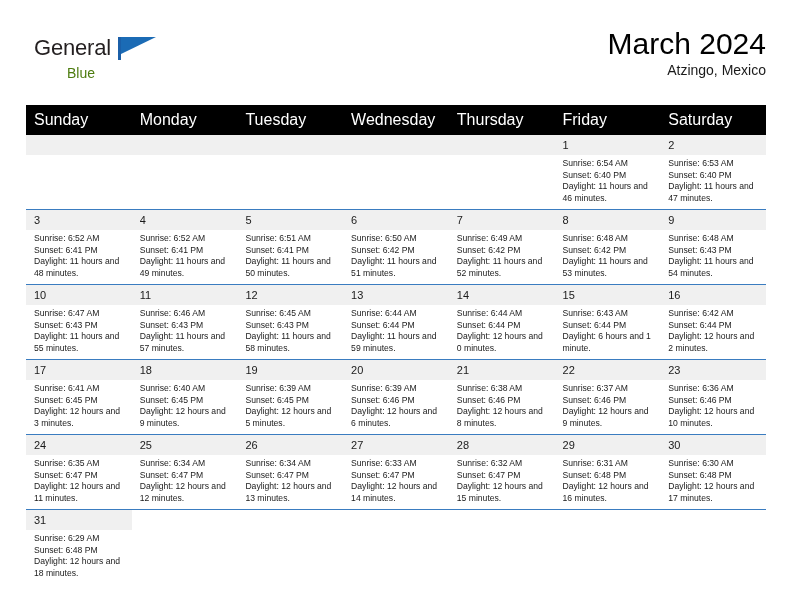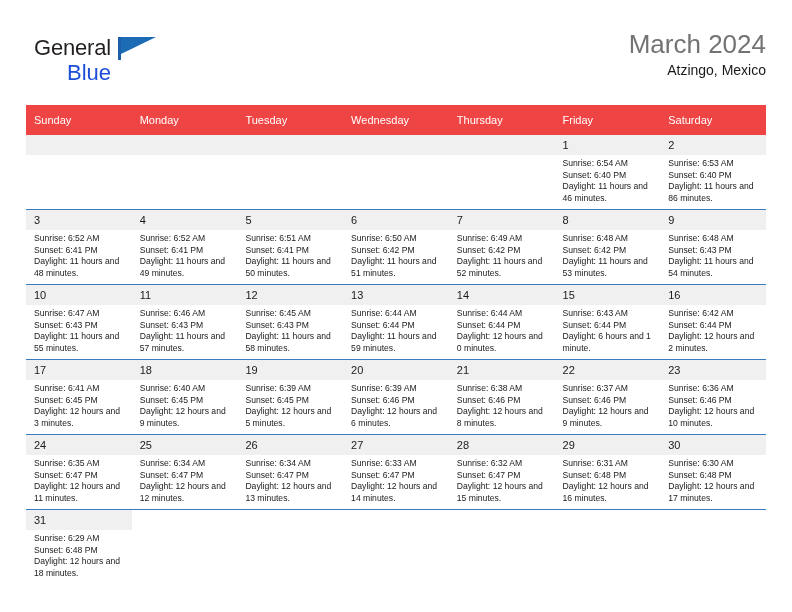--- a/index.html
+++ b/index.html
@@ -64,58 +64,58 @@
   .brand-flag .sail {
     position: absolute;
     left: 3px;
     top: 0;
     width: 0;
     height: 0;
     border-top: 17px solid #1b6bb5;
     border-right: 35px solid transparent;
   }
   .brand-line2 {
-    font-size: 22px;
+    font-size: 14px;
     line-height: 24px;
-    color: #1d4ed8;
+    color: #4d7c0f;
     margin-left: 33px;
     margin-top: 1px;
   }
   .title-block {
     position: absolute;
     right: 0;
     top: 0;
     text-align: right;
   }
   .cal-title {
-    font-size: 26px;
+    font-size: 30px;
     line-height: 32px;
-    color: #737373;
+    color: #000000;
     white-space: nowrap;
   }
   .cal-subtitle {
     font-size: 14px;
     line-height: 20px;
     color: #1a1a1a;
     white-space: nowrap;
   }
 
   
   .calendar {
     position: absolute;
     left: 26px;
     top: 105px;
     width: 740px;
     border-collapse: collapse;
     table-layout: fixed;
   }
   .calendar th {
-    background: #ef4444;
+    background: #000000;
     color: #ffffff;
-    font-size: 11px;
+    font-size: 16px;
     font-weight: normal;
     text-align: left;
     padding: 5px 0 5px 8px;
     height: 20px;
     vertical-align: middle;
     border: none;
   }
   .calendar td {
     vertical-align: top;
     padding: 0;
@@ -213,21 +213,21 @@
               <div>Sunrise: 6:54 AM</div>
               <div>Sunset: 6:40 PM</div>
               <div class="dl">Daylight: 11 hours and 46 minutes.</div>
             </div>
           </td>
           <td>
             <div class="daynum">2</div>
             <div class="details">
               <div>Sunrise: 6:53 AM</div>
               <div>Sunset: 6:40 PM</div>
-              <div class="dl">Daylight: 11 hours and 86 minutes.</div>
+              <div class="dl">Daylight: 11 hours and 47 minutes.</div>
             </div>
           </td>
         </tr>
         <tr>
           <td>
             <div class="daynum">3</div>
             <div class="details">
               <div>Sunrise: 6:52 AM</div>
               <div>Sunset: 6:41 PM</div>
               <div class="dl">Daylight: 11 hours and 48 minutes.</div>

